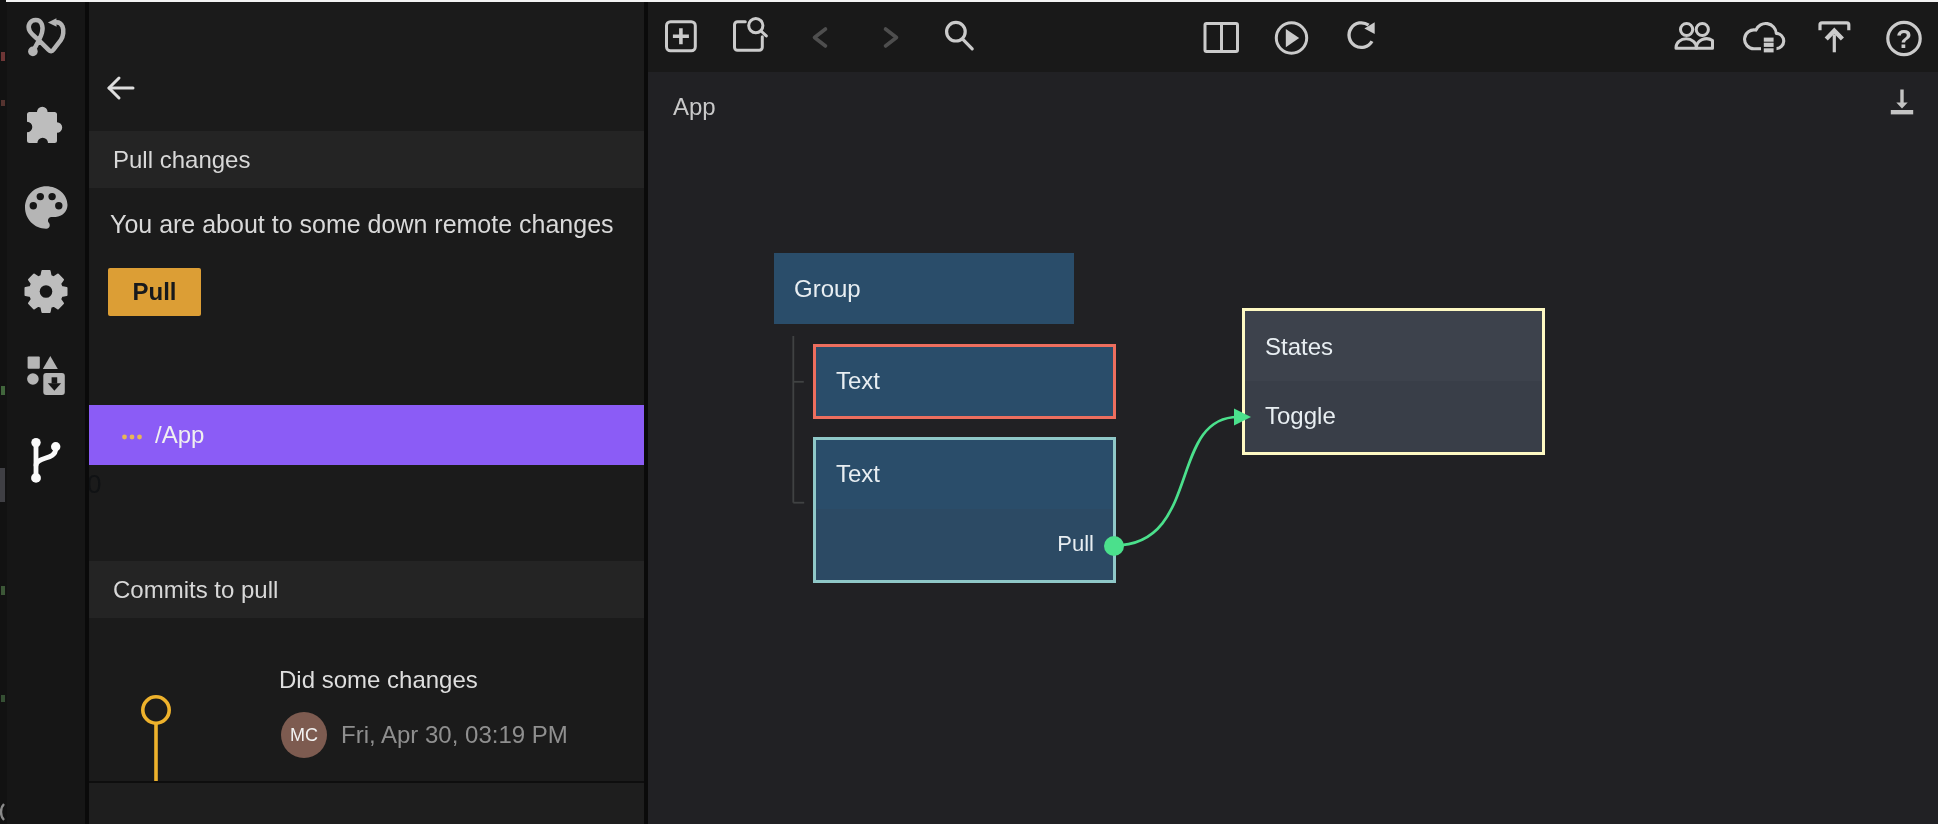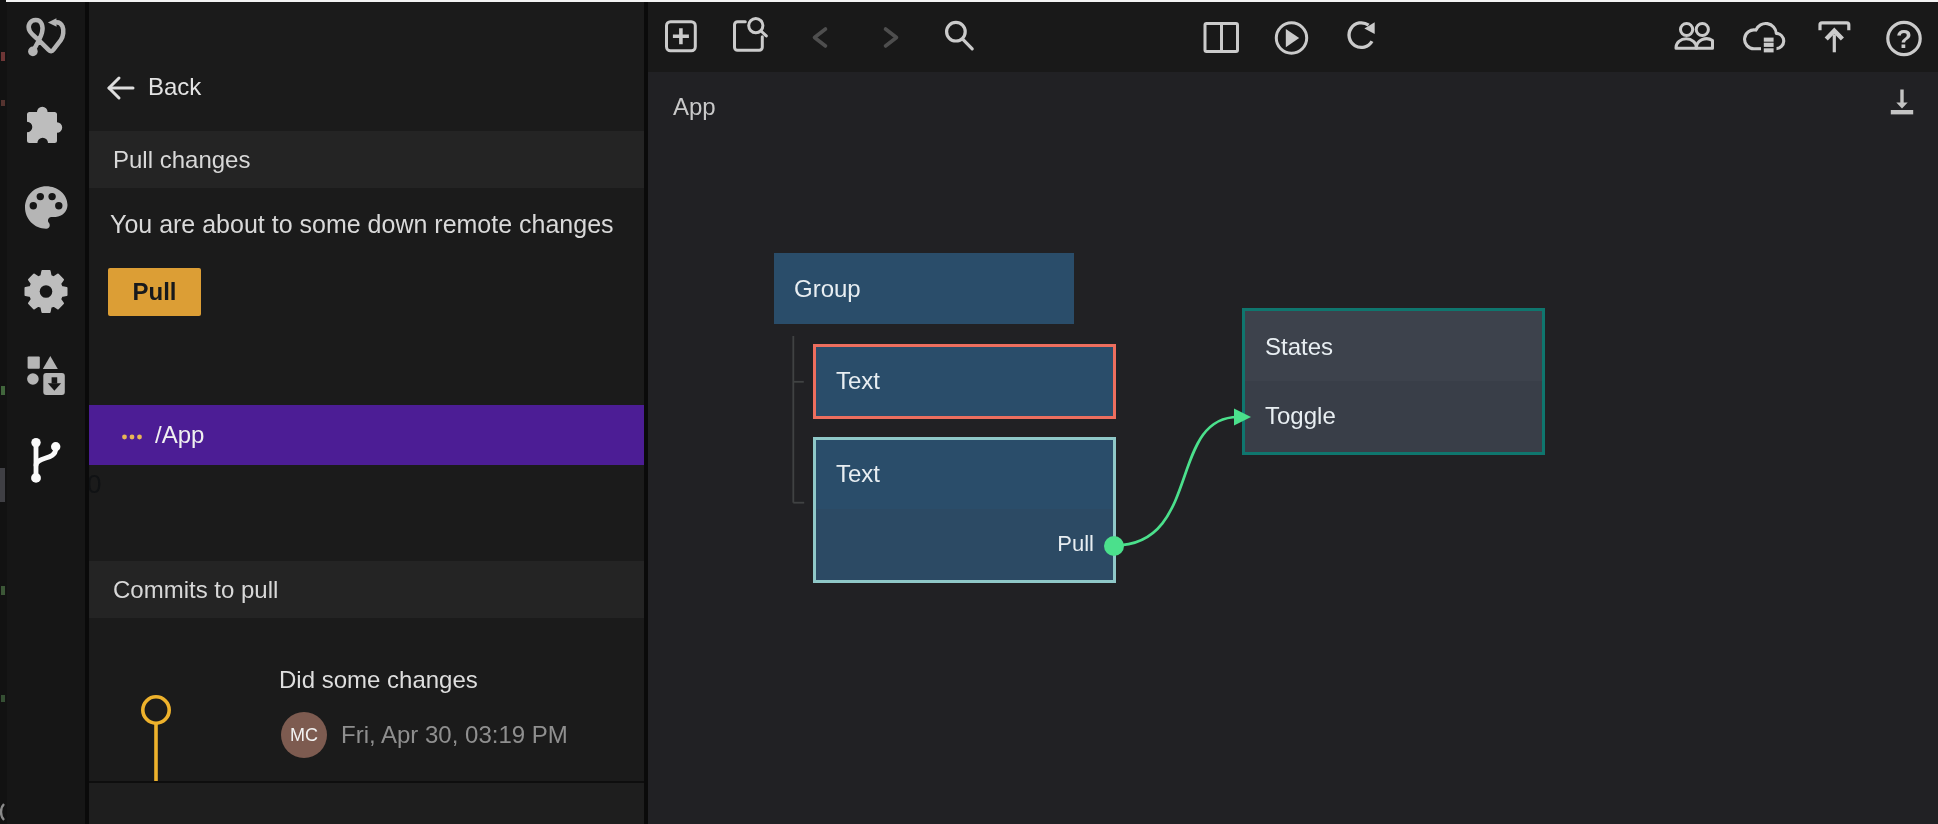--- a/index.html
+++ b/index.html
@@ -11,54 +11,51 @@
 .iconbar { position:absolute; left:0; top:0; width:85px; height:824px; background:#161616; z-index:5; }
 .ministrip { position:absolute; left:0; top:0; width:7px; height:824px; background:#121212; z-index:6; }
 .gapA { position:absolute; left:85px; top:0; width:4px; height:824px; background:#0a0a0a; z-index:5; }
 
 .panel { position:absolute; left:89px; top:0; width:555px; height:824px; background:#1b1b1b; z-index:4; }
 .gapB { position:absolute; left:644px; top:0; width:4px; height:824px; background:#0a0a0a; z-index:5; }
 .hdr { position:absolute; left:0; width:555px; height:57px; background:#242424; color:#d8d8d8; font-size:24px; line-height:58px; padding-left:24px; }
 .backrow { position:absolute; left:0; top:60px; width:555px; height:56px; color:#e3e3e3; font-size:24px; }
 .ptext { position:absolute; left:21px; top:210px; color:#d9d9d9; font-size:25px; }
 .pullbtn { position:absolute; left:19px; top:268px; width:93px; height:48px; background:#dc9e35; border-radius:2px; color:#17191c; font-weight:bold; font-size:24px; text-align:center; line-height:48px; }
-.approw { position:absolute; left:0; top:405px; width:555px; height:60px; background:#4c1d95; color:#f0f0f0; font-size:24px; line-height:60px; }
+.approw { position:absolute; left:0; top:405px; width:555px; height:60px; background:#8b5cf6; color:#f0f0f0; font-size:24px; line-height:60px; }
 .zero { position:absolute; left:-2px; top:469px; color:#101214; font-size:26px; }
 .commitline { position:absolute; left:0; top:781px; width:555px; height:2px; background:#0e0e0e; }
 .below { position:absolute; left:0; top:783px; width:555px; height:41px; background:#1e1e1e; }
 .ctitle { position:absolute; left:190px; top:666px; color:#dedede; font-size:24px; }
 .avatar { position:absolute; left:192px; top:712px; width:46px; height:46px; border-radius:50%; background:#7d5b50; color:#f2f2f2; font-size:18px; text-align:center; line-height:46px; }
 .cdate { position:absolute; left:252px; top:721px; color:#8f8f8f; font-size:24px; }
 
 .canvas { position:absolute; left:648px; top:0; width:1290px; height:824px; background:#212124; }
 .toolbar { position:absolute; left:648px; top:2px; width:1290px; height:70px; background:#191919; }
 .apptitle { position:absolute; left:673px; top:93px; color:#c9c9c9; font-size:24px; }
 
 .node { position:absolute; color:#e8eef2; font-size:24px; }
 .ngroup { left:774px; top:253px; width:300px; height:71px; background:#2a4d6a; }
 .ntext1 { left:813px; top:344px; width:303px; height:75px; background:#2a4d6a; border:3px solid #ed6e5e; }
 .ntext2 { left:813px; top:437px; width:303px; height:146px; border:3px solid #8fc8c8; }
 .ntext2 .top { position:absolute; left:0; top:0; width:297px; height:69px; background:#2a4d6a; }
 .ntext2 .bot { position:absolute; left:0; top:69px; width:297px; height:71px; background:#2c4a64; }
-.nstates { left:1242px; top:308px; width:303px; height:147px; border:3px solid #0f766e; }
+.nstates { left:1242px; top:308px; width:303px; height:147px; border:3px solid #fef9c3; }
 .nstates .top { position:absolute; left:0; top:0; width:297px; height:70px; background:#3d424c; }
 .nstates .bot { position:absolute; left:0; top:70px; width:297px; height:71px; background:#393e48; }
 .nlabel { position:absolute; left:20px; }
 </style>
 </head>
 <body>
 <div class="topline"></div>
 <div class="iconbar"></div>
 <div class="ministrip"></div>
 <div class="gapA"></div>
 
 <div class="panel">
-  <div class="backrow">
-      <span style="position:absolute;left:59px;top:13px;">Back</span>
-    </div>
   <div class="hdr" style="top:131px;">Pull changes</div>
   <div class="ptext">You are about to some down remote changes</div>
   <div class="pullbtn">Pull</div>
   <div class="approw">
       <span style="position:absolute;left:66px;">/App</span>
     </div>
   <div class="zero">0</div>
   <div class="hdr" style="top:561px;">Commits to pull</div>
   <div class="ctitle">Did some changes</div>
   <div class="avatar">MC</div>

